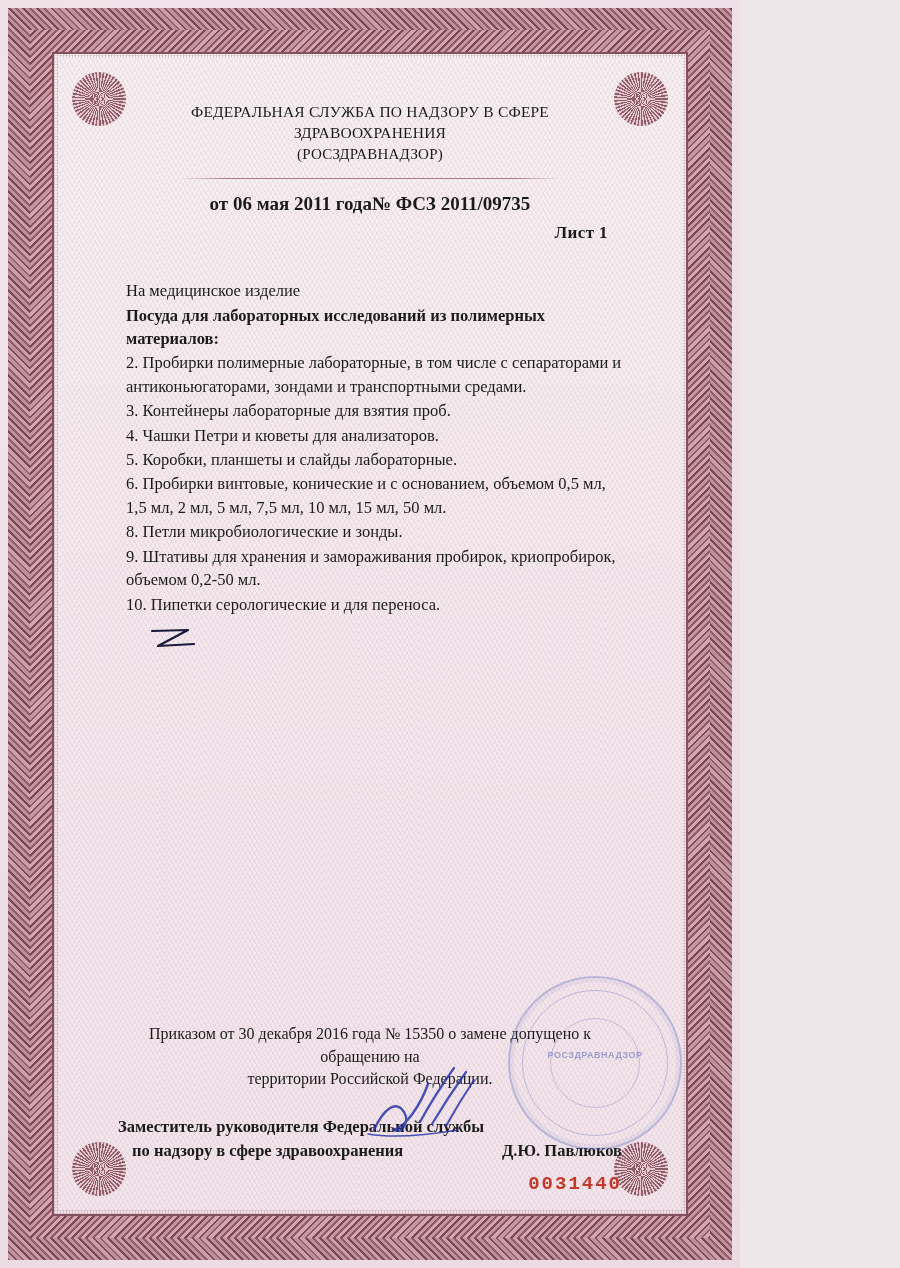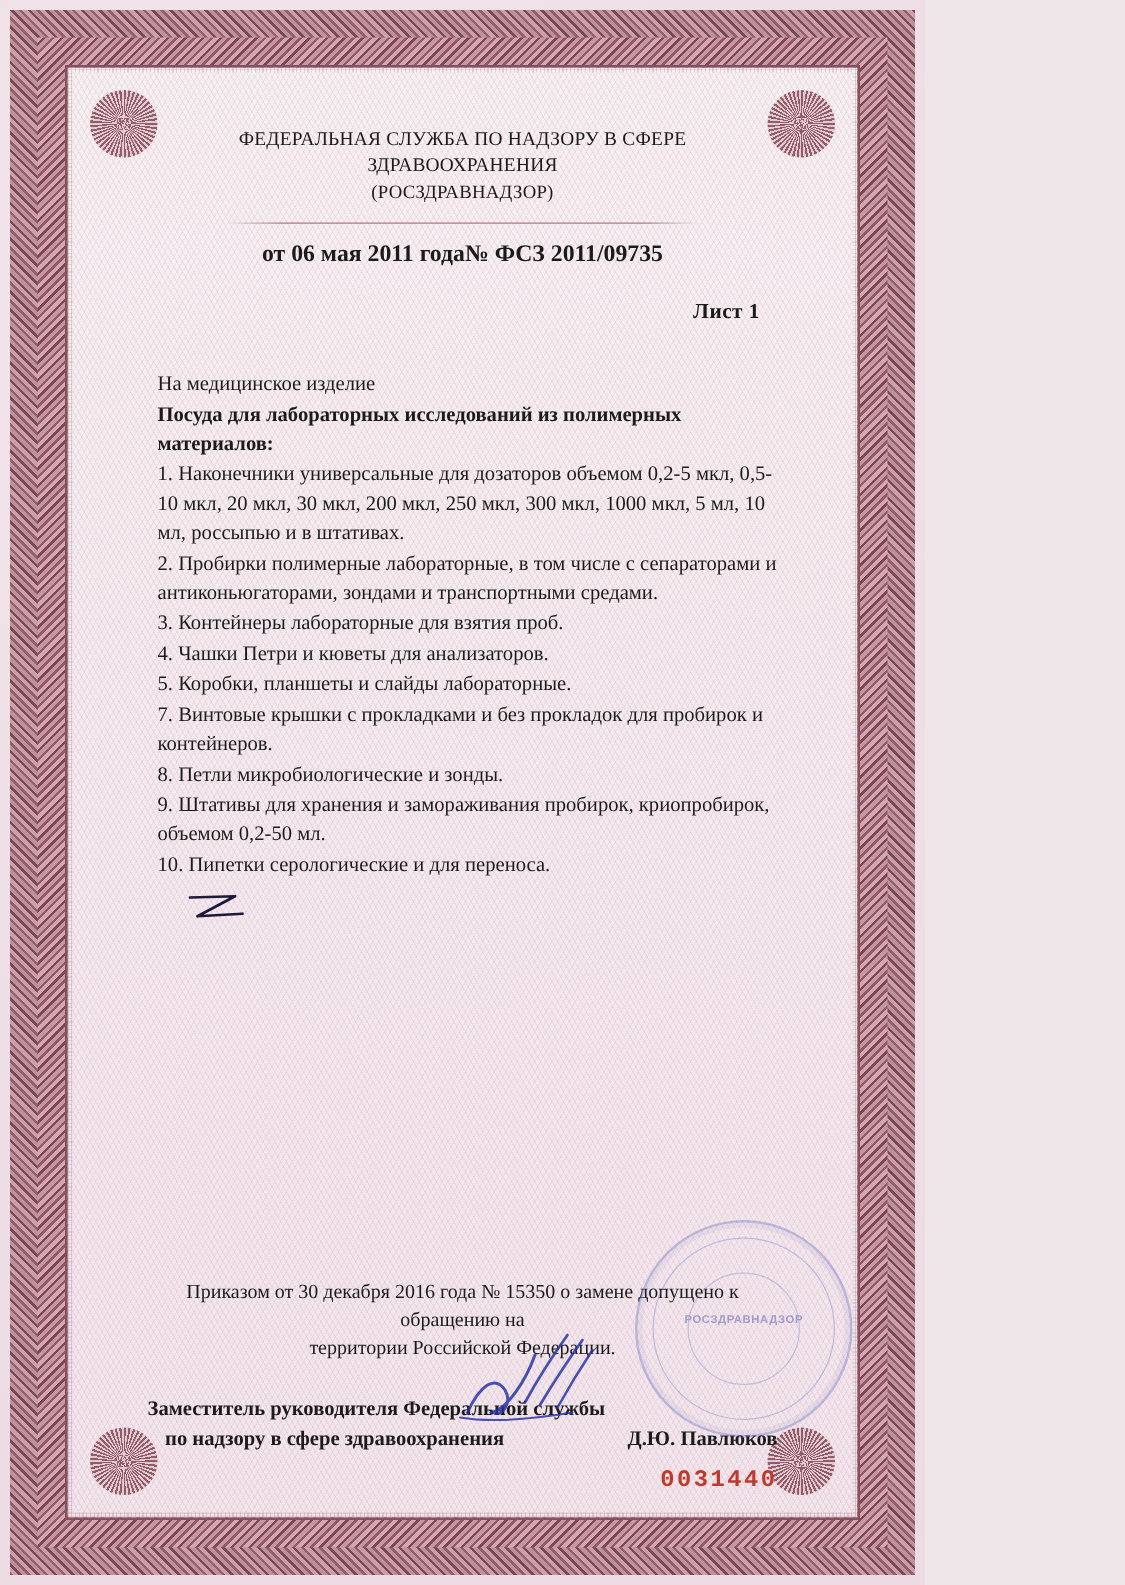--- a/index.html
+++ b/index.html
@@ -93,21 +93,21 @@
   .title .t3{font-size:25.5px;letter-spacing:.2px;}
 
   .docline{
     margin-top:14px;
     display:flex;
     justify-content:center;
     font-weight:bold;
     font-size:19px;
   }
   .sheet{
-    margin-top:24px;
+    margin-top:8px;
     text-align:right;
     padding-right:14px;
     font-weight:bold;
     font-size:17px;
     letter-spacing:.4px;
   }
 
   .body{
     margin-top:36px;
     padding-left:8px;
@@ -232,26 +232,25 @@
       <div class="docline">
         <span>от  06 мая 2011 года</span>
         <span>№  ФСЗ 2011/09735</span>
       </div>
 
       <div class="sheet">Лист  1</div>
 
       <div class="body">
         <p class="lead">На медицинское изделие</p>
         <p class="subject">Посуда для лабораторных исследований из полимерных материалов:</p>
-        <p class="item">1. Наконечники универсальные для дозаторов объемом 0,2-5 мкл, 0,5-10 мкл, 20 мкл, 30 мкл, 200 мкл, 250 мкл, 300 мкл, 1000 мкл, 5 мл, 10 мл, россыпью и в штативах.</p>
         <p class="item">2. Пробирки полимерные лабораторные, в том числе с сепараторами и антиконьюгаторами, зондами и транспортными средами.</p>
         <p class="item">3. Контейнеры лабораторные для взятия проб.</p>
         <p class="item">4. Чашки Петри и кюветы для анализаторов.</p>
         <p class="item">5. Коробки, планшеты и слайды лабораторные.</p>
-        <p class="item">7. Винтовые крышки с прокладками и без прокладок для пробирок и контейнеров.</p>
+        <p class="item">6. Пробирки винтовые, конические и с основанием, объемом 0,5 мл, 1,5 мл, 2 мл, 5 мл, 7,5 мл, 10 мл, 15 мл, 50 мл.</p>
         <p class="item">8. Петли микробиологические и зонды.</p>
         <p class="item">9. Штативы для хранения и замораживания пробирок, криопробирок, объемом 0,2-50 мл.</p>
         <p class="item">10. Пипетки серологические и для переноса.</p>
 
         <svg class="scribble" viewBox="0 0 60 30">
           <path d="M4 9 L40 8 L10 24 L46 22" fill="none" stroke="#1a1a3a" stroke-width="2.2" stroke-linecap="round" stroke-linejoin="round"></path>
         </svg>
       </div>
 
       <div class="footer">

